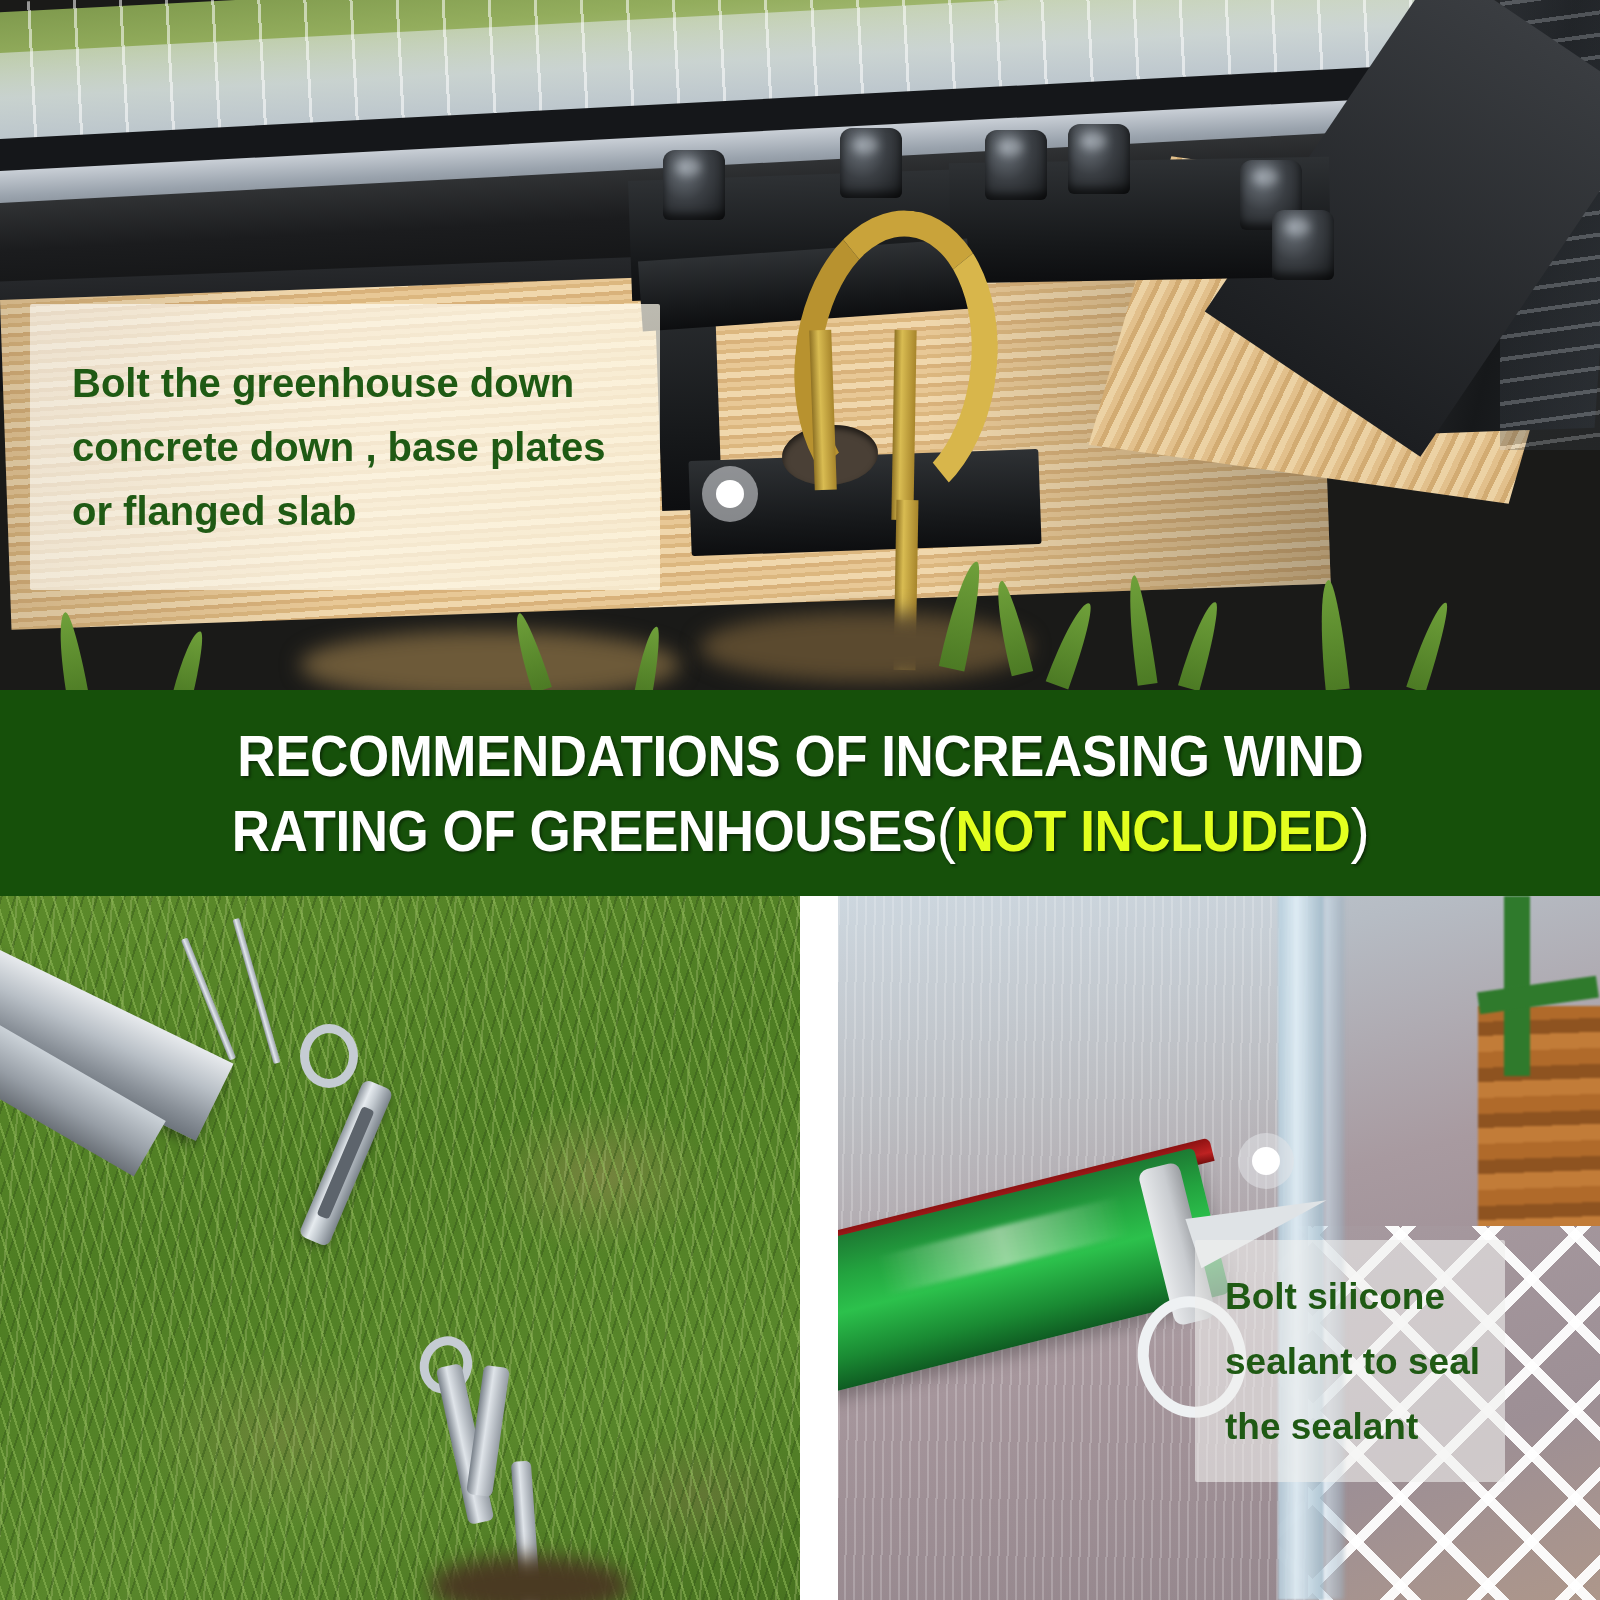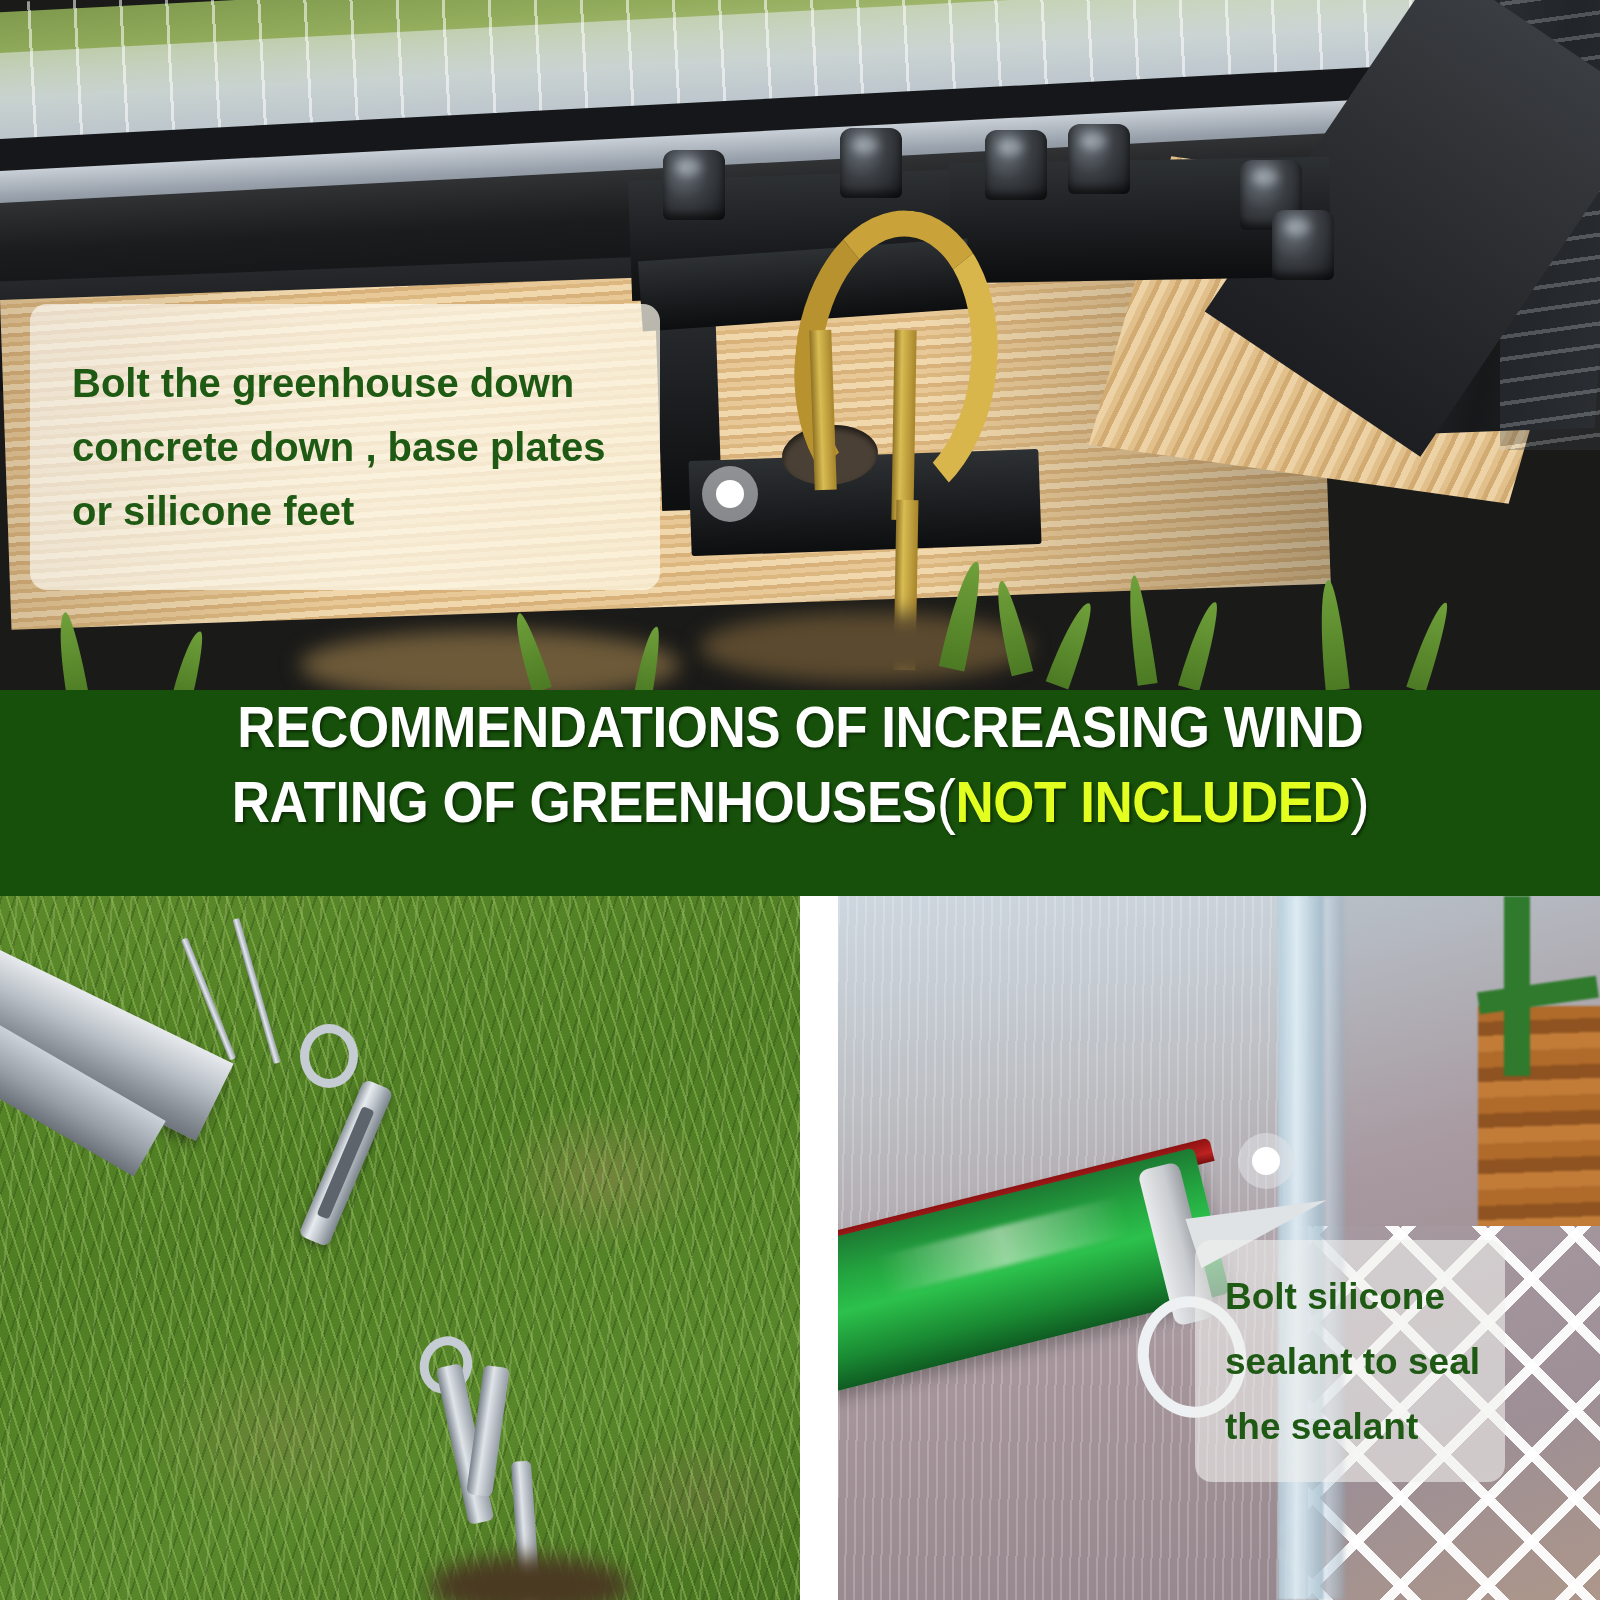--- a/index.html
+++ b/index.html
@@ -198,20 +198,21 @@
     filter: blur(10px);
   }
 
   
   #banner {
     position: absolute;
     left: 0; top: 690px; width: 1600px; height: 206px;
     background: #16500a;
     display: flex;
     flex-direction: column;
+    justify-content: center;
     align-items: center;
   }
   .banner-line {
     color: #ffffff;
     font-family: "Liberation Sans", sans-serif;
     font-weight: bold;
     font-size: 57px;
     line-height: 74px;
     letter-spacing: -0.5px;
     text-align: center;
@@ -404,21 +405,21 @@
     left: 40px; top: 330px; width: 250px; height: 40px;
     background: linear-gradient(90deg, rgba(240,240,230,0.0), rgba(240,240,230,0.55), rgba(240,240,230,0.0));
     transform: rotate(-14deg);
     filter: blur(2px);
   }
 
   
   .caption {
     position: absolute;
     background: rgba(255,255,255,0.62);
-    border-radius: 17px;
+    border-radius: 2px;
     box-sizing: border-box;
     display: flex;
     flex-direction: column;
     justify-content: center;
   }
   .caption p {
     margin: 0;
     color: #1f5a14;
     font-family: "Liberation Sans", sans-serif;
     font-weight: bold;
@@ -508,21 +509,21 @@
     <div class="grass-tuft" style="left:520px; top:612px; width:20px; height:80px; transform:rotate(-18deg);"></div>
     <div class="grass-tuft" style="left:640px; top:626px; width:18px; height:70px; transform:rotate(10deg);"></div>
     <div class="grass-tuft" style="left:60px;  top:612px; width:22px; height:90px; transform:rotate(-10deg);"></div>
     <div class="grass-tuft" style="left:180px; top:630px; width:20px; height:70px; transform:rotate(14deg);"></div>
     <div class="grass-tuft" style="left:1320px; top:580px; width:24px; height:110px; transform:rotate(-6deg);"></div>
     <div class="grass-tuft" style="left:1420px; top:600px; width:20px; height:92px; transform:rotate(18deg);"></div>
 
     <div class="caption" id="caption-top">
       <p>Bolt the greenhouse down</p>
       <p>concrete down , base plates</p>
-      <p>or silicone feet</p>
+      <p>or flanged slab</p>
     </div>
 
     <div class="dot-marker" id="dot-top">
       <div class="core"></div>
     </div>
   </div>
 
   <div id="banner">
     <div class="banner-line">RECOMMENDATIONS OF INCREASING WIND</div>
     <div class="banner-line"><span>RATING OF GREENHOUSES</span><span class="paren">(</span><span class="not-included">NOT INCLUDED</span><span class="paren">)</span></div>

